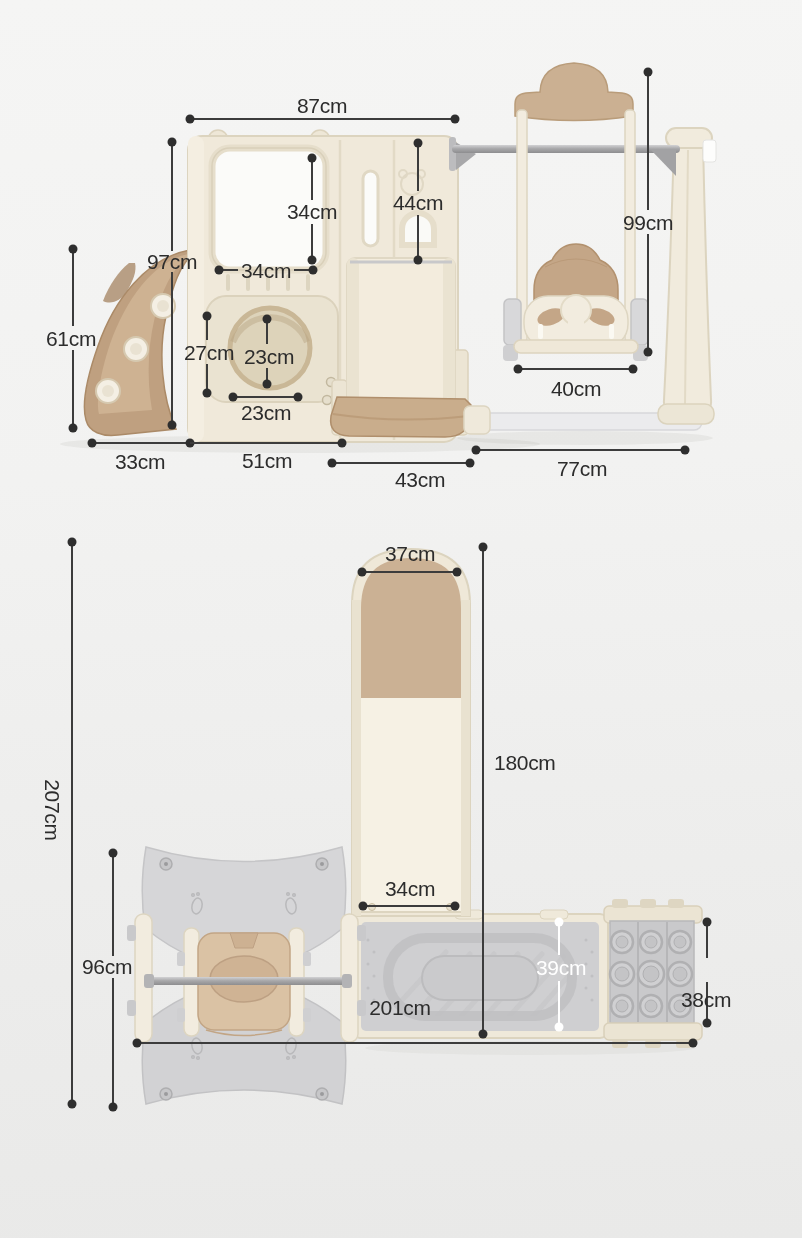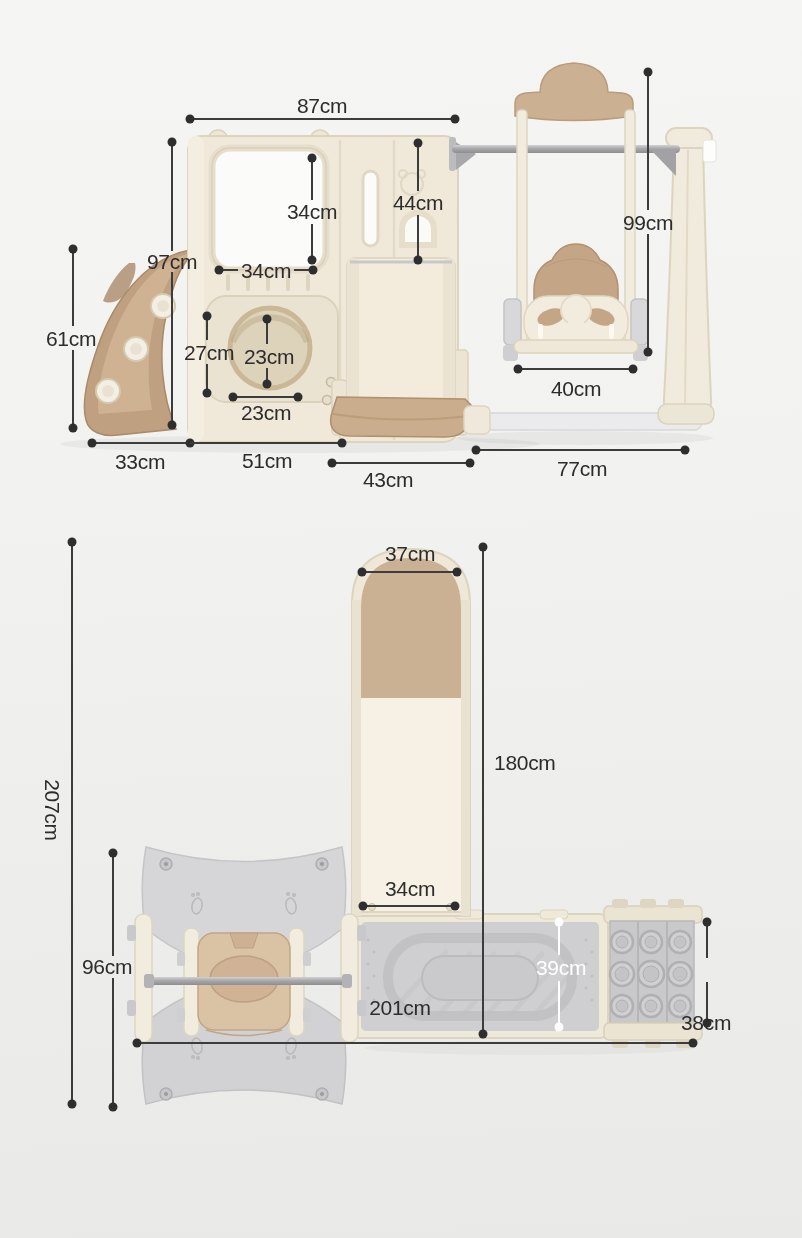--- a/index.html
+++ b/index.html
@@ -352,21 +352,21 @@
   <div class="dim">
     <span class="ln h" style="left:190px;top:442px;width:152px"></span>
     <span class="dt" style="left:342px;top:443px"></span>
     <span class="lb" style="left:267px;top:460px">51cm</span>
   </div>
 
   <div class="dim">
     <span class="ln h" style="left:332px;top:462px;width:138px"></span>
     <span class="dt" style="left:332px;top:463px"></span>
     <span class="dt" style="left:470px;top:463px"></span>
-    <span class="lb" style="left:388px;top:479px">43cm</span>
+    <span class="lb" style="left:420px;top:479px">43cm</span>
   </div>
 
   <div class="dim">
     <span class="ln h" style="left:476px;top:449px;width:209px"></span>
     <span class="dt" style="left:476px;top:450px"></span>
     <span class="dt" style="left:685px;top:450px"></span>
     <span class="lb" style="left:582px;top:468px">77cm</span>
   </div>
 
   <div class="dim">
@@ -411,21 +411,21 @@
     <span class="dt wt" style="left:559px;top:922px"></span>
     <span class="dt wt" style="left:559px;top:1027px"></span>
     <span class="lb wt" style="left:561px;top:967px">39cm</span>
   </div>
 
   <div class="dim">
     <span class="ln v" style="left:706px;top:922px;height:36px"></span>
     <span class="ln v" style="left:706px;top:982px;height:41px"></span>
     <span class="dt" style="left:707px;top:922px"></span>
     <span class="dt" style="left:707px;top:1023px"></span>
-    <span class="lb" style="left:706px;top:1022px">38cm</span>
+    <span class="lb" style="left:706px;top:999px">38cm</span>
   </div>
 
   <div class="dim">
     <span class="ln h" style="left:137px;top:1042px;width:556px"></span>
     <span class="dt" style="left:137px;top:1043px"></span>
     <span class="dt" style="left:693px;top:1043px"></span>
     <span class="lb" style="left:400px;top:1007px">201cm</span>
   </div>
 
 </div>

